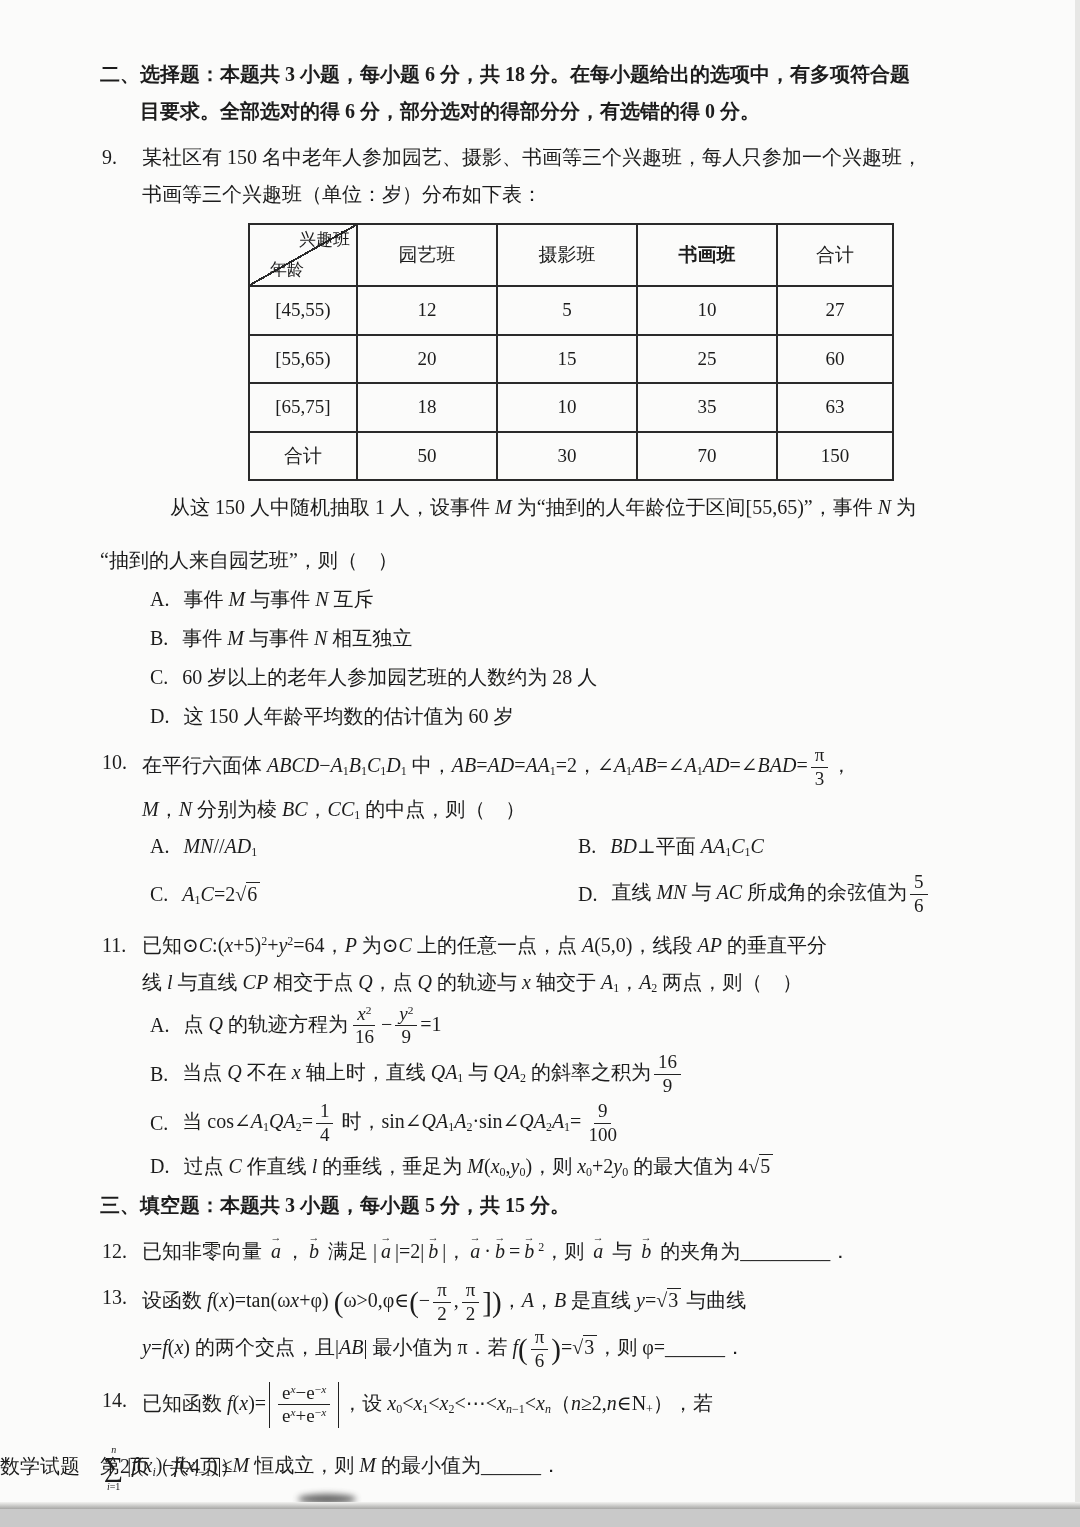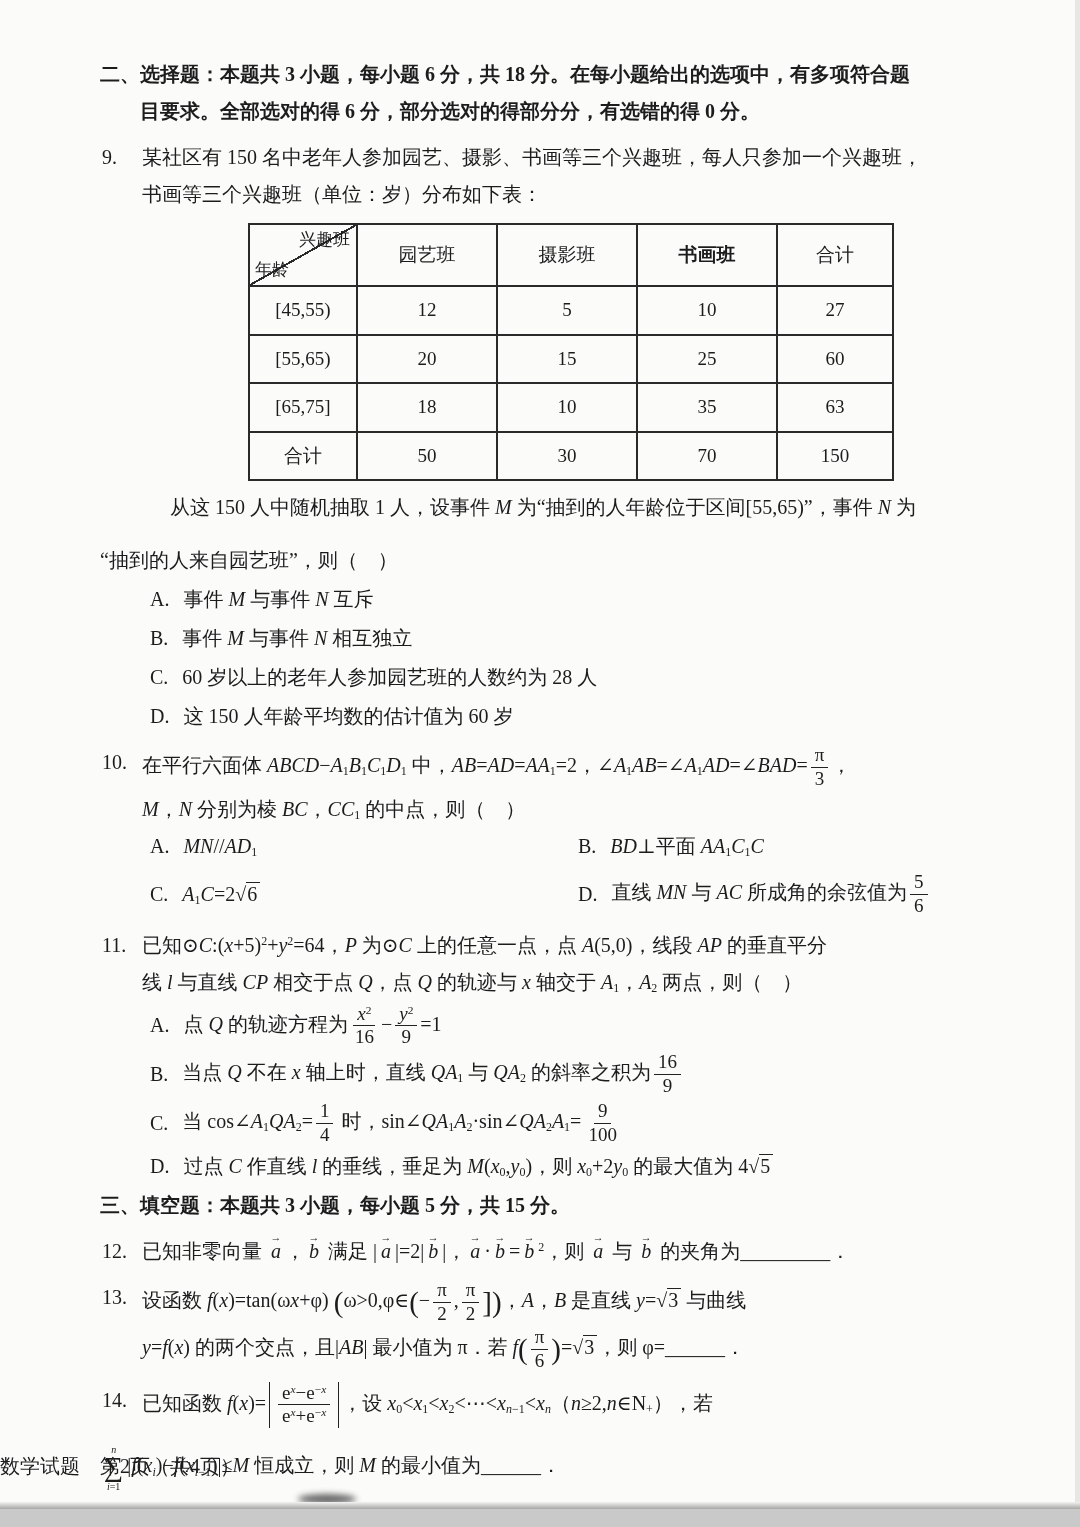--- a/index.html
+++ b/index.html
@@ -19,21 +19,21 @@
   .grid2{display:grid;grid-template-columns:428px 1fr;margin-left:50px;row-gap:6px;align-items:center;}
   .grid2 .opt{margin:0;}
   
   .stats{border-collapse:collapse;margin:10px auto 8px;text-align:center;font-size:19px;line-height:1.4;}
   .stats td{border:2px solid #2a2a2a;padding:10px 8px;vertical-align:middle;}
   .w1{width:108px;} .w2{width:140px;} .w3{width:140px;} .w4{width:140px;font-weight:bold;} .w5{width:116px;}
   .thd{height:62px;}
   .corner{position:relative;padding:0 !important;
     background:linear-gradient(to bottom right,transparent calc(50% - 1px),#2a2a2a calc(50% - 1px),#2a2a2a calc(50% + 1px),transparent calc(50% + 1px));}
   .c-top{position:absolute;top:3px;right:6px;font-size:17px;}
-  .c-bot{position:absolute;bottom:3px;left:5px;font-size:17px;}
+  .c-bot{position:absolute;bottom:3px;left:20px;font-size:17px;}
   
   i{font-style:italic;}
   sup{font-size:0.6em;vertical-align:0.55em;line-height:0;}
   sub{font-size:0.6em;vertical-align:-0.28em;line-height:0;}
   .frac{display:inline-flex;flex-direction:column;align-items:center;vertical-align:middle;
         margin:0 3px;line-height:1.2;font-size:0.95em;text-indent:0;}
   .fn{border-bottom:1.5px solid #222;padding:0 4px;}
   .fd{padding:0 4px;}
   .sqrt{white-space:nowrap;}
   .rad{border-top:1.5px solid #222;padding:0 3px 0 1px;}

